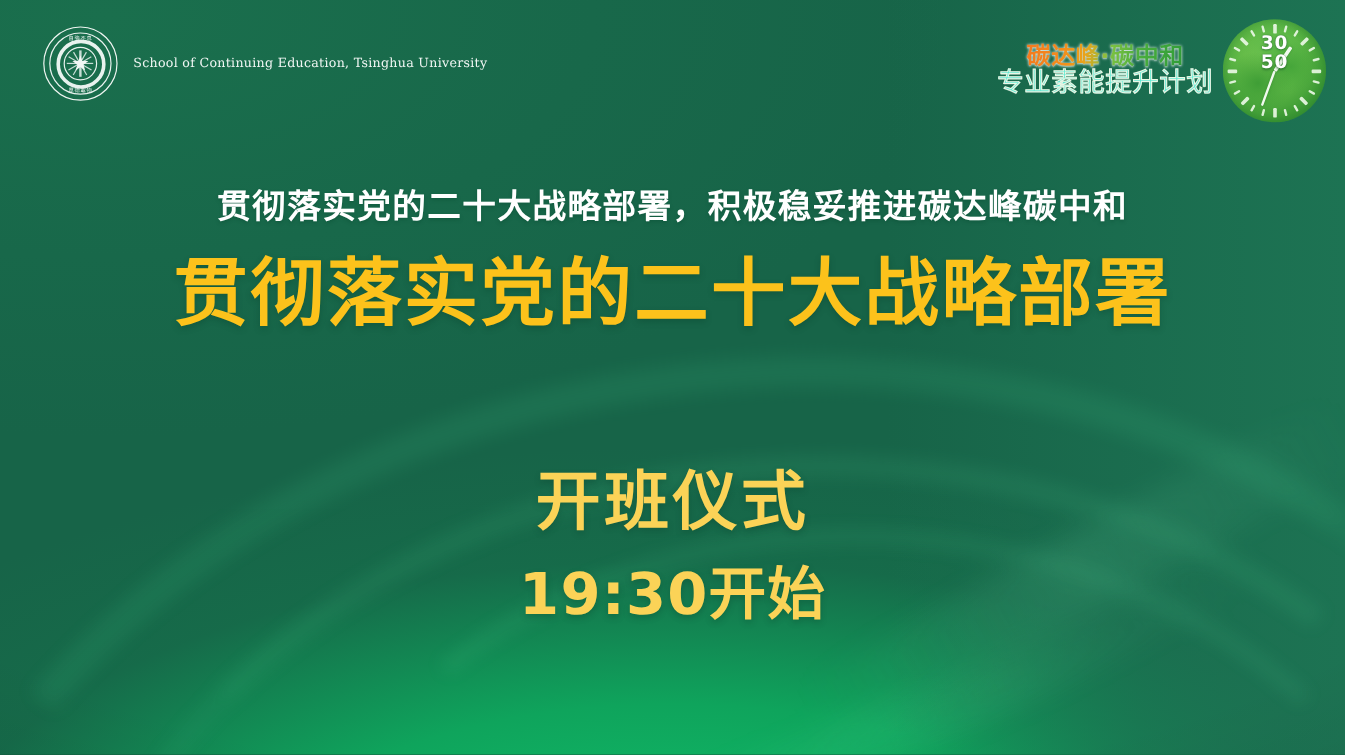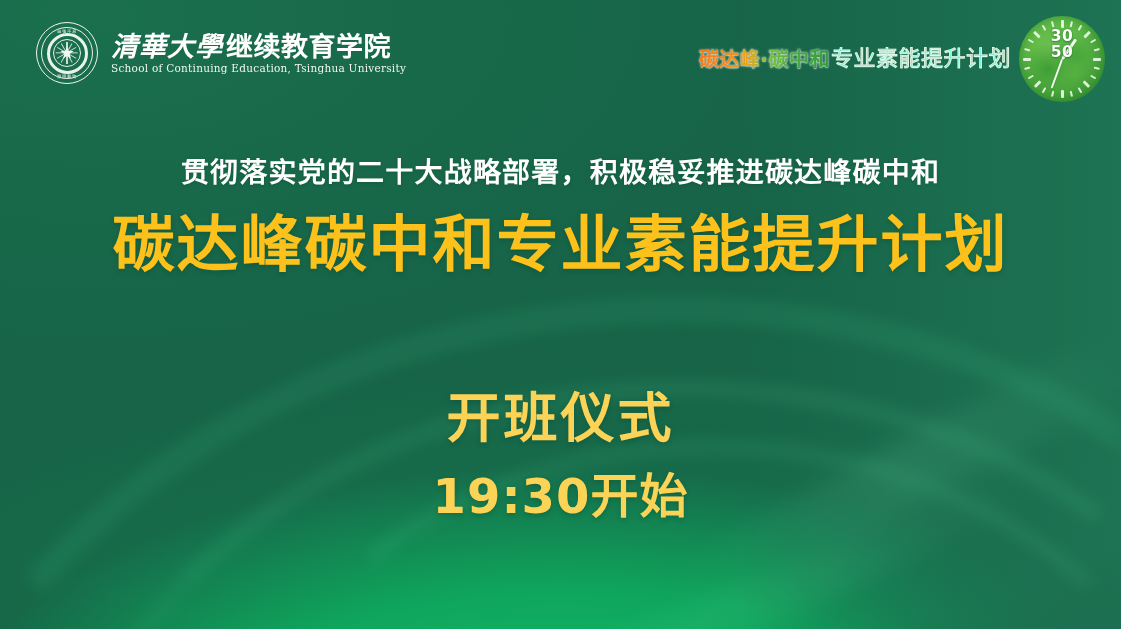--- a/index.html
+++ b/index.html
@@ -127,21 +127,21 @@
     font-family:"DejaVu Serif","Liberation Serif",serif;
     text-align:center;
   }
 
   
   .programme-badge{
     position:absolute; right:16px; top:16px;
     display:flex; align-items:center; gap:8px;
     z-index:6;
   }
-  .badge-words{ display:flex; flex-direction:row; align-items:center; gap:1px; }
+  .badge-words{ display:flex; flex-direction:column; align-items:center; gap:1px; }
   .badge-line1{
     font-size:20px; font-weight:700; line-height:1.05;
     letter-spacing:.5px; white-space:nowrap;
     font-family:"DejaVu Sans","Liberation Sans",sans-serif;
     background:linear-gradient(100deg,#f4791f 0%,#f48b1c 22%,#e8a41c 38%,#7fc241 52%,#49ad3e 72%,#2f9c37 100%);
     -webkit-background-clip:text; background-clip:text;
     color:transparent; -webkit-text-fill-color:transparent;
     filter:drop-shadow(0 0 1.2px #ffffffcc) drop-shadow(0 1px 0 #ffffff66);
   }
   .badge-line2{
@@ -258,21 +258,20 @@
           <i style="transform:rotate(90deg)"></i>
         <i style="transform:rotate(120deg)"></i>
           <i style="transform:rotate(150deg)"></i>
       </div>
       <div class="star"></div>
       <div class="txt-top">自強不息</div>
       <div class="txt-bot">厚德載物</div>
     </div>
 
     <div class="lockup-text">
-      <div class="lockup-cn"><span class="brush">清華大學</span><span>继续教育学院</span></div>
       <div class="lockup-en">School of Continuing Education, Tsinghua University</div>
     </div>
   </div>
 
   <div class="programme-badge">
 
     <div class="badge-words">
       <div class="badge-line1">碳达峰·碳中和</div>
       <div class="badge-line2">专业素能提升计划</div>
     </div>
@@ -293,18 +292,18 @@
         <i style="transform:rotate(165deg)"></i>
       </div>
       <div class="hand m"></div>
       <div class="hand h"></div>
       <div class="nums"><span>30</span><br><span>50</span></div>
     </div>
   </div>
 
   <div class="copy">
     <div class="eyebrow">贯彻落实党的二十大战略部署，积极稳妥推进碳达峰碳中和</div>
-    <div class="headline">碳达峰碳中和专业素能提升计划</div>
+    <div class="headline">贯彻落实党的二十大战略部署</div>
     <div class="session">开班仪式</div>
     <div class="starttime">19:30开始</div>
   </div>
 
 </div>
 
 </body></html>

